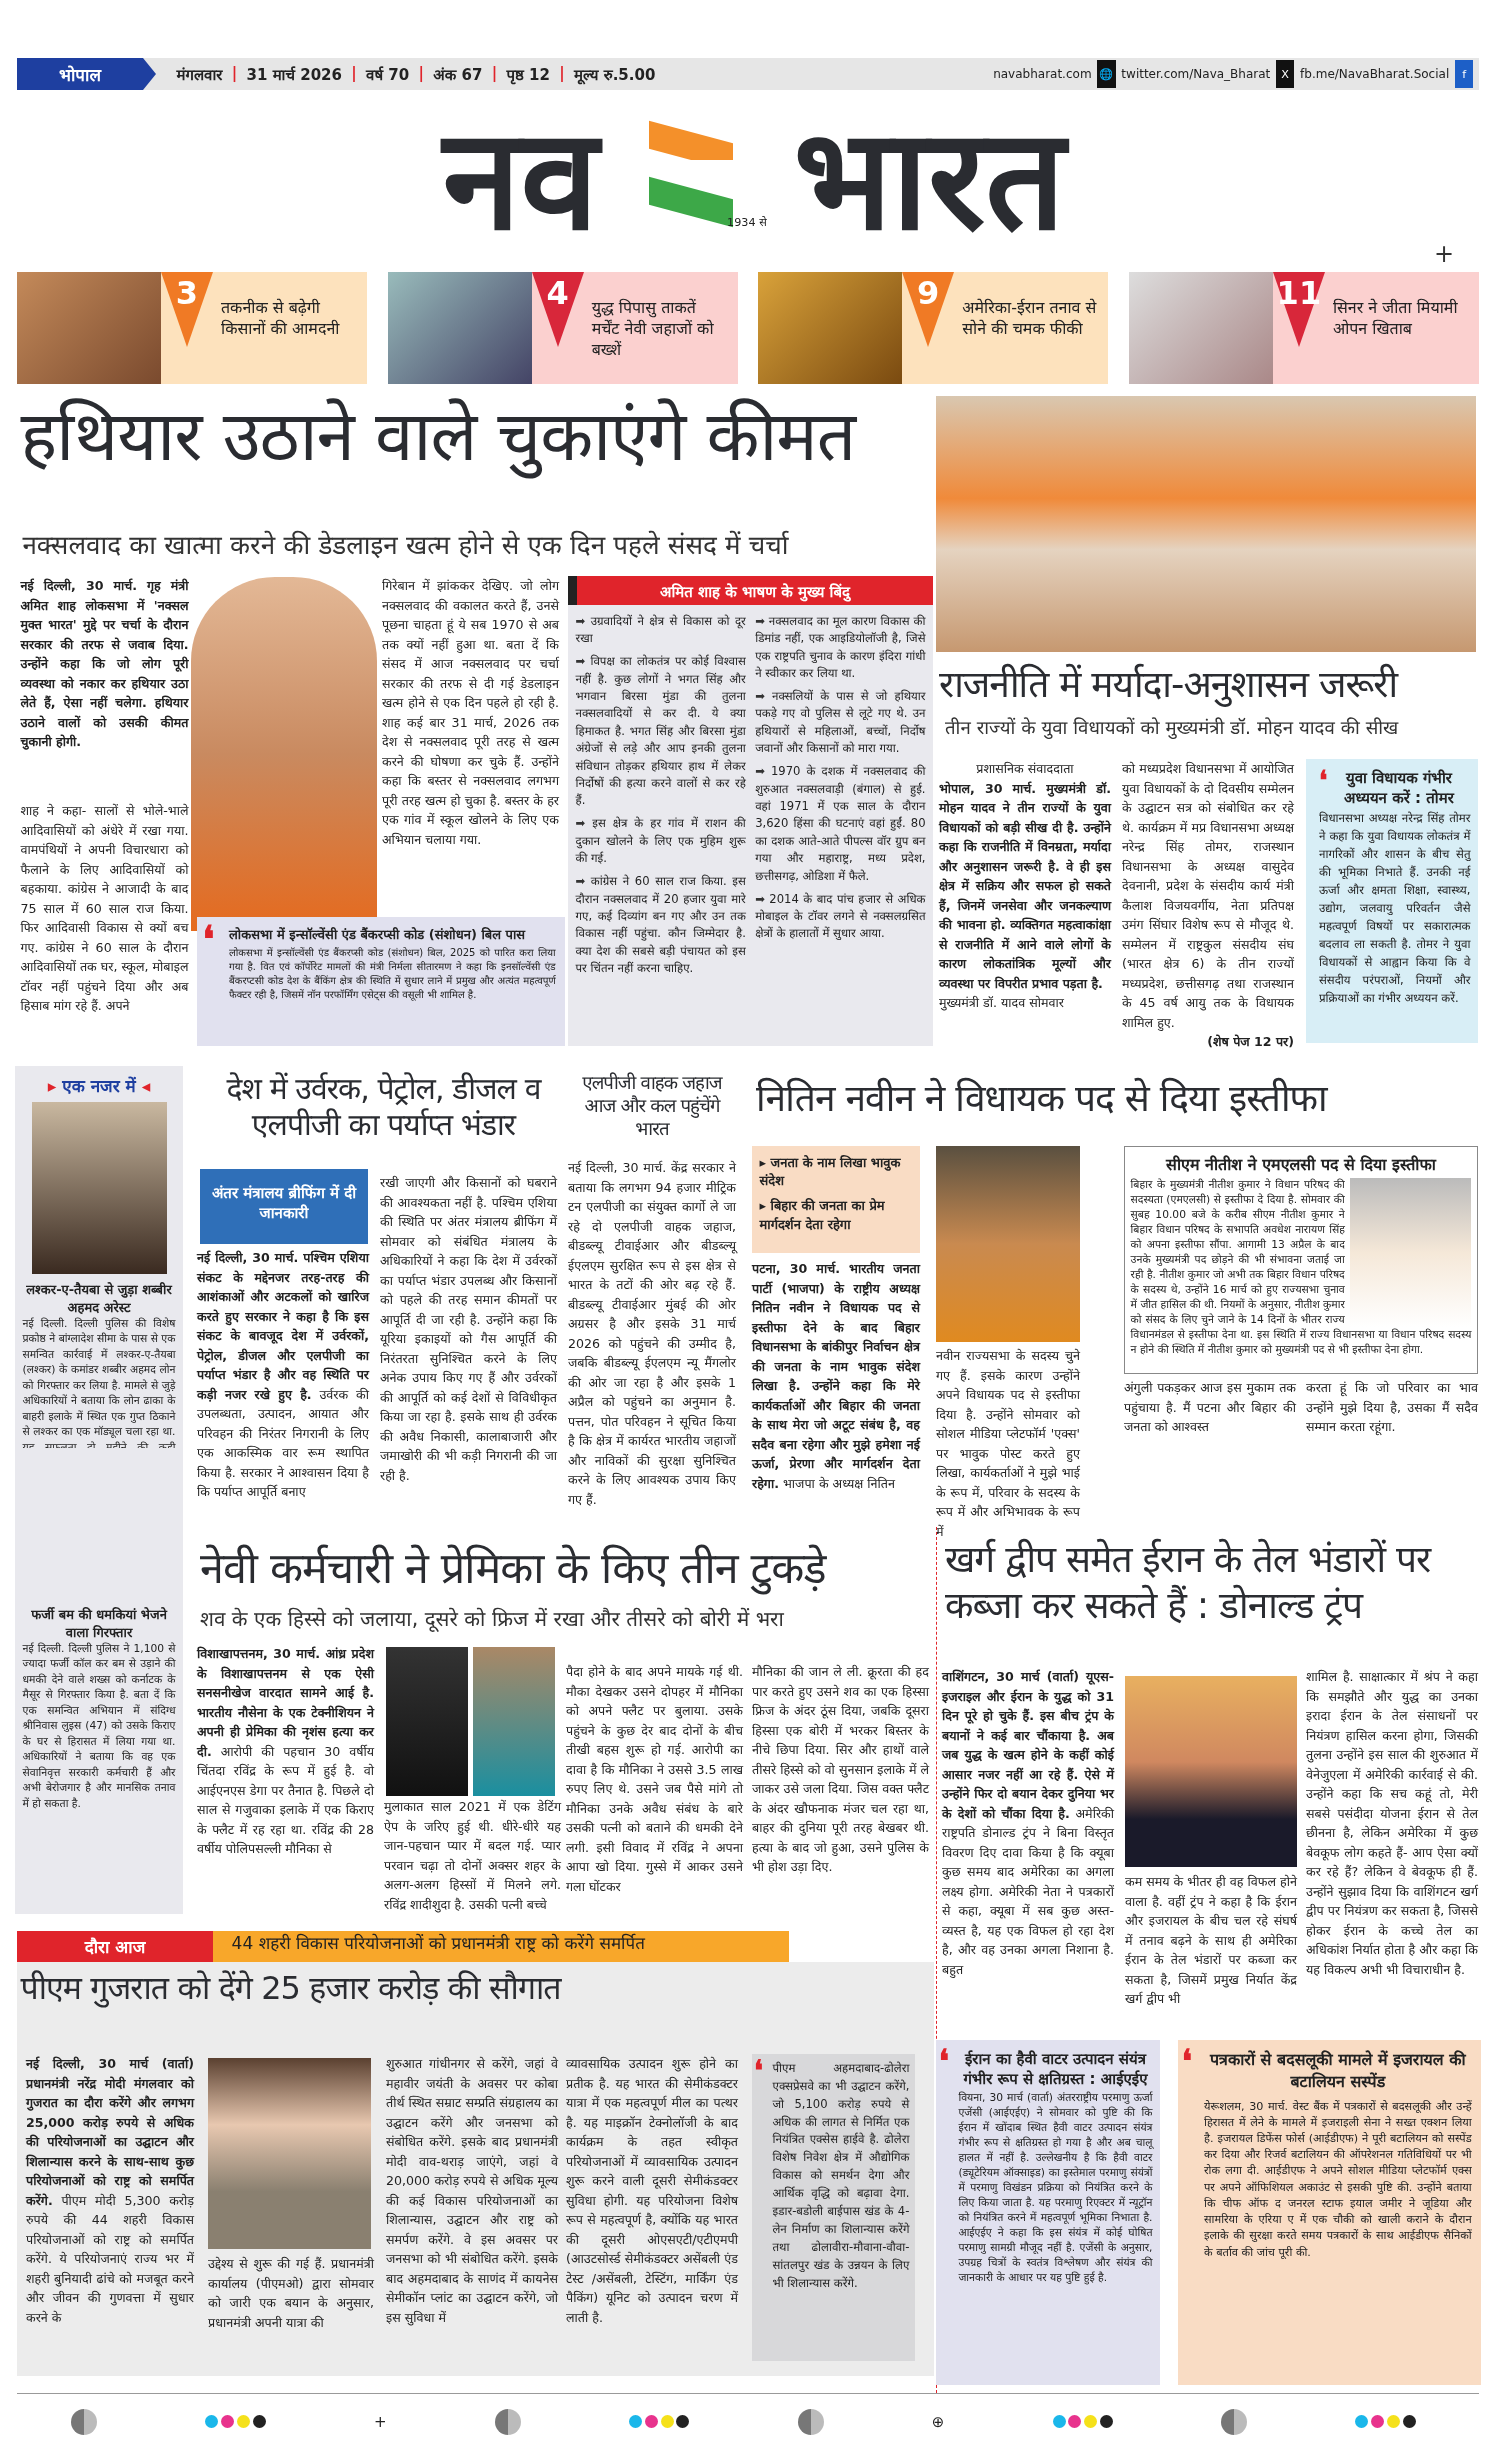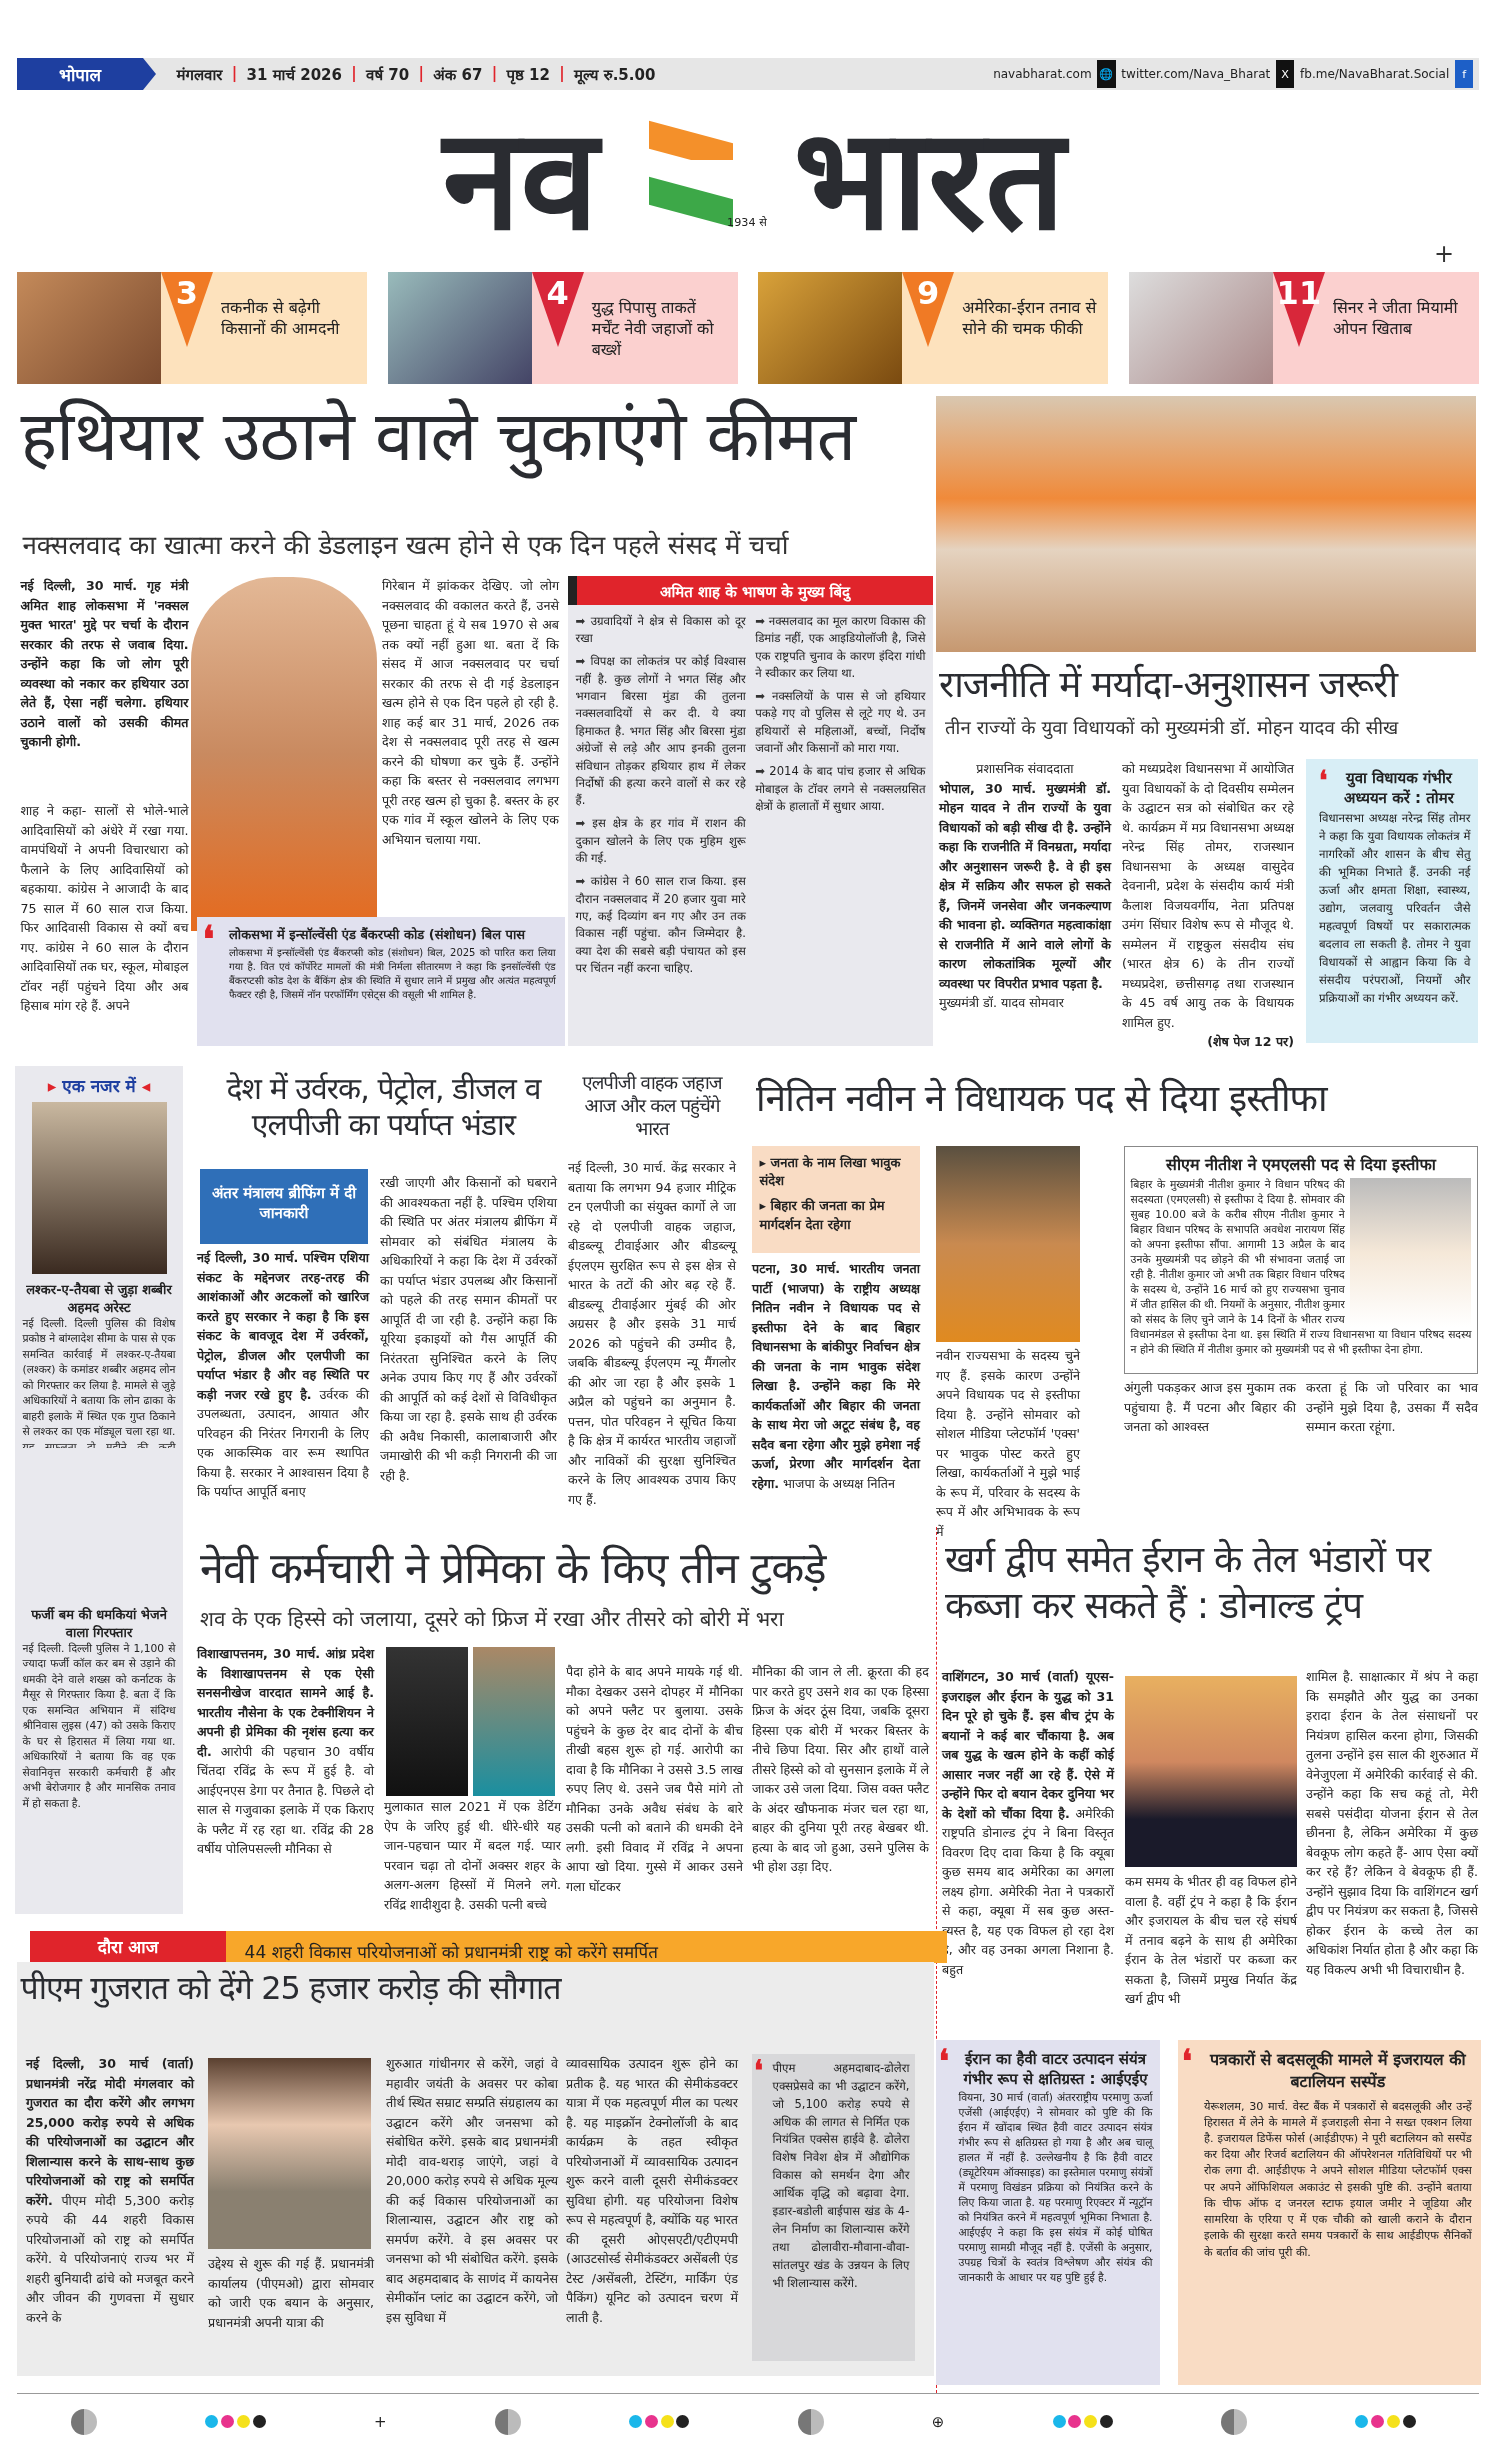--- a/index.html
+++ b/index.html
@@ -137,20 +137,21 @@
   <div style="display:flex;gap:9.3px;padding:7.5px">
     <ul class="bullet body" style="flex:1;font-size:11.6px;line-height:1.5">
       <li>उग्रवादियों ने क्षेत्र से विकास को दूर रखा</li>
       <li>विपक्ष का लोकतंत्र पर कोई विश्वास नहीं है. कुछ लोगों ने भगत सिंह और भगवान बिरसा मुंडा की तुलना नक्सलवादियों से कर दी. ये क्या हिमाकत है. भगत सिंह और बिरसा मुंडा अंग्रेजों से लड़े और आप इनकी तुलना संविधान तोड़कर हथियार हाथ में लेकर निर्दोषों की हत्या करने वालों से कर रहे हैं.</li>
       <li>इस क्षेत्र के हर गांव में राशन की दुकान खोलने के लिए एक मुहिम शुरू की गई.</li>
       <li>कांग्रेस ने 60 साल राज किया. इस दौरान नक्सलवाद में 20 हजार युवा मारे गए, कई दिव्यांग बन गए और उन तक विकास नहीं पहुंचा. कौन जिम्मेदार है. क्या देश की सबसे बड़ी पंचायत को इस पर चिंतन नहीं करना चाहिए.</li>
     </ul>
     <ul class="bullet body" style="flex:1;font-size:11.6px;line-height:1.5">
       <li>नक्सलवाद का मूल कारण विकास की डिमांड नहीं, एक आइडियोलॉजी है, जिसे एक राष्ट्रपति चुनाव के कारण इंदिरा गांधी ने स्वीकार कर लिया था.</li>
       <li>नक्सलियों के पास से जो हथियार पकड़े गए वो पुलिस से लूटे गए थे. उन हथियारों से महिलाओं, बच्चों, निर्दोष जवानों और किसानों को मारा गया.</li>
+      <li>1970 के दशक में नक्सलवाद की शुरुआत नक्सलवाड़ी (बंगाल) से हुई. वहां 1971 में एक साल के दौरान 3,620 हिंसा की घटनाएं वहां हुईं. 80 का दशक आते-आते पीपल्स वॉर ग्रुप बन गया और महाराष्ट्र, मध्य प्रदेश, छत्तीसगढ़, ओडिशा में फैले.</li>
       <li>2014 के बाद पांच हजार से अधिक मोबाइल के टॉवर लगने से नक्सलग्रसित क्षेत्रों के हालातों में सुधार आया.</li>
     </ul>
   </div>
 </div>
 
 <div class="abs box-lav" style="left:197px;top:917px;width:368px;height:129px;padding:7.5px 9.3px 7.5px 32px">
   <span class="abs qmark" style="left:5.6px;top:0;font-size:37px">❛</span>
   <div style="font-weight:bold;font-size:13px;margin-bottom:3.7px">लोकसभा में इन्सॉल्वेंसी एंड बैंकरप्सी कोड (संशोधन) बिल पास</div>
   <div class="body" style="font-size:10px;line-height:1.4">लोकसभा में इन्सॉल्वेंसी एंड बैंकरप्सी कोड (संशोधन) बिल, 2025 को पारित करा लिया गया है. वित एवं कॉर्पोरेट मामलों की मंत्री निर्मला सीतारमण ने कहा कि इनसॉल्वेंसी एंड बैंकरप्टसी कोड देश के बैंकिंग क्षेत्र की स्थिति में सुधार लाने में प्रमुख और अत्यंत महत्वपूर्ण फैक्टर रही है, जिसमें नॉन परफॉर्मिंग एसेट्स की वसूली भी शामिल है.</div>
 </div>
@@ -226,21 +227,21 @@
 <div class="abs dash" style="left:936px;top:1527px;height:866px"></div>
 
 <div class="abs headline" style="left:945px;top:1537px;width:536px;font-size:37px;line-height:1.25">खर्ग द्वीप समेत ईरान के तेल भंडारों पर कब्जा कर सकते हैं : डोनाल्ड ट्रंप</div>
 <div class="abs body" style="left:942px;top:1667px;width:172px">
   <b>वाशिंगटन, 30 मार्च (वार्ता) यूएस-इजराइल और ईरान के युद्ध को 31 दिन पूरे हो चुके हैं. इस बीच ट्रंप के बयानों ने कई बार चौंकाया है. अब जब युद्ध के खत्म होने के कहीं कोई आसार नजर नहीं आ रहे हैं. ऐसे में उन्होंने फिर दो बयान देकर दुनिया भर के देशों को चौंका दिया है.</b> <span>अमेरिकी राष्ट्रपति डोनाल्ड ट्रंप ने बिना विस्तृत विवरण दिए दावा किया है कि क्यूबा कुछ समय बाद अमेरिका का अगला लक्ष्य होगा. अमेरिकी नेता ने पत्रकारों से कहा, क्यूबा में सब कुछ अस्त-व्यस्त है, यह एक विफल हो रहा देश है, और वह उनका अगला निशाना है. बहुत</span>
 </div>
 <div class="abs" style="left:1125px;top:1676px;width:172px;height:191px;background:linear-gradient(180deg,#e8b060,#d08860 45%,#1a1a2a 75%)"></div>
 <div class="abs body" style="left:1125px;top:1872px;width:172px">कम समय के भीतर ही वह विफल होने वाला है. वहीं ट्रंप ने कहा है कि ईरान और इजरायल के बीच चल रहे संघर्ष में तनाव बढ़ने के साथ ही अमेरिका ईरान के तेल भंडारों पर कब्जा कर सकता है, जिसमें प्रमुख निर्यात केंद्र खर्ग द्वीप भी</div>
 <div class="abs body" style="left:1306px;top:1667px;width:172px">शामिल है. साक्षात्कार में श्रंप ने कहा कि समझौते और युद्ध का उनका इरादा ईरान के तेल संसाधनों पर नियंत्रण हासिल करना होगा, जिसकी तुलना उन्होंने इस साल की शुरुआत में वेनेजुएला में अमेरिकी कार्रवाई से की. उन्होंने कहा कि सच कहूं तो, मेरी सबसे पसंदीदा योजना ईरान से तेल छीनना है, लेकिन अमेरिका में कुछ बेवकूफ लोग कहते हैं- आप ऐसा क्यों कर रहे हैं? लेकिन वे बेवकूफ ही हैं. उन्होंने सुझाव दिया कि वाशिंगटन खर्ग द्वीप पर नियंत्रण कर सकता है, जिससे होकर ईरान के कच्चे तेल का अधिकांश निर्यात होता है और कहा कि यह विकल्प अभी भी विचाराधीन है.</div>
 
-<div class="abs" style="left:30px;top:1931px;width:917px;height:32px;background:#f8a72a;display:flex;align-items:flex-end">
+<div class="abs" style="left:17px;top:1931px;width:772px;height:32px;background:#f8a72a;display:flex;align-items:flex-start">
   <div class="redbar" style="width:196px;height:32px;line-height:32px;font-size:17px">दौरा आज</div>
   <div style="padding-left:18.6px;font-size:17px;color:#222">44 शहरी विकास परियोजनाओं को प्रधानमंत्री राष्ट्र को करेंगे समर्पित</div>
 </div>
 <div class="abs box-grey" style="left:17px;top:1962px;width:917px;height:414px;background:#ececec"></div>
 <div class="abs headline" style="left:20.5px;top:1965px;width:913px;font-size:32px">पीएम गुजरात को देंगे 25 हजार करोड़ की सौगात</div>
 <div class="abs body" style="left:26px;top:2054px;width:168px">
   <b>नई दिल्ली, 30 मार्च (वार्ता) प्रधानमंत्री नरेंद्र मोदी मंगलवार को गुजरात का दौरा करेंगे और लगभग 25,000 करोड़ रुपये से अधिक की परियोजनाओं का उद्घाटन और शिलान्यास करने के साथ-साथ कुछ परियोजनाओं को राष्ट्र को समर्पित करेंगे.</b> <span>पीएम मोदी 5,300 करोड़ रुपये की 44 शहरी विकास परियोजनाओं को राष्ट्र को समर्पित करेंगे. ये परियोजनाएं राज्य भर में शहरी बुनियादी ढांचे को मजबूत करने और जीवन की गुणवत्ता में सुधार करने के</span>
 </div>
 <div class="abs" style="left:208px;top:2058px;width:163px;height:191px;background:linear-gradient(180deg,#5a4030,#e8c8b0 35%,#8a8070 70%)"></div>
 <div class="abs body" style="left:208px;top:2254px;width:166px">उद्देश्य से शुरू की गई हैं. प्रधानमंत्री कार्यालय (पीएमओ) द्वारा सोमवार को जारी एक बयान के अनुसार, प्रधानमंत्री अपनी यात्रा की</div>

